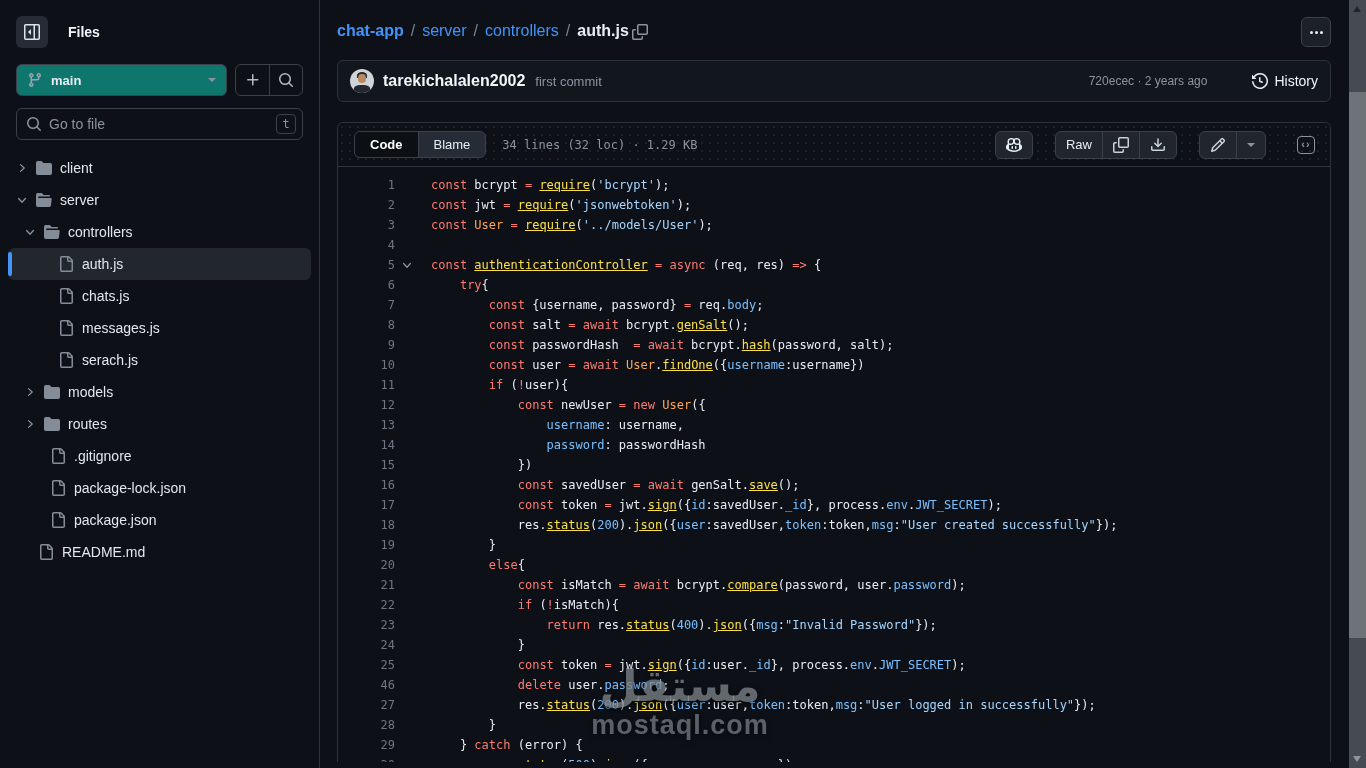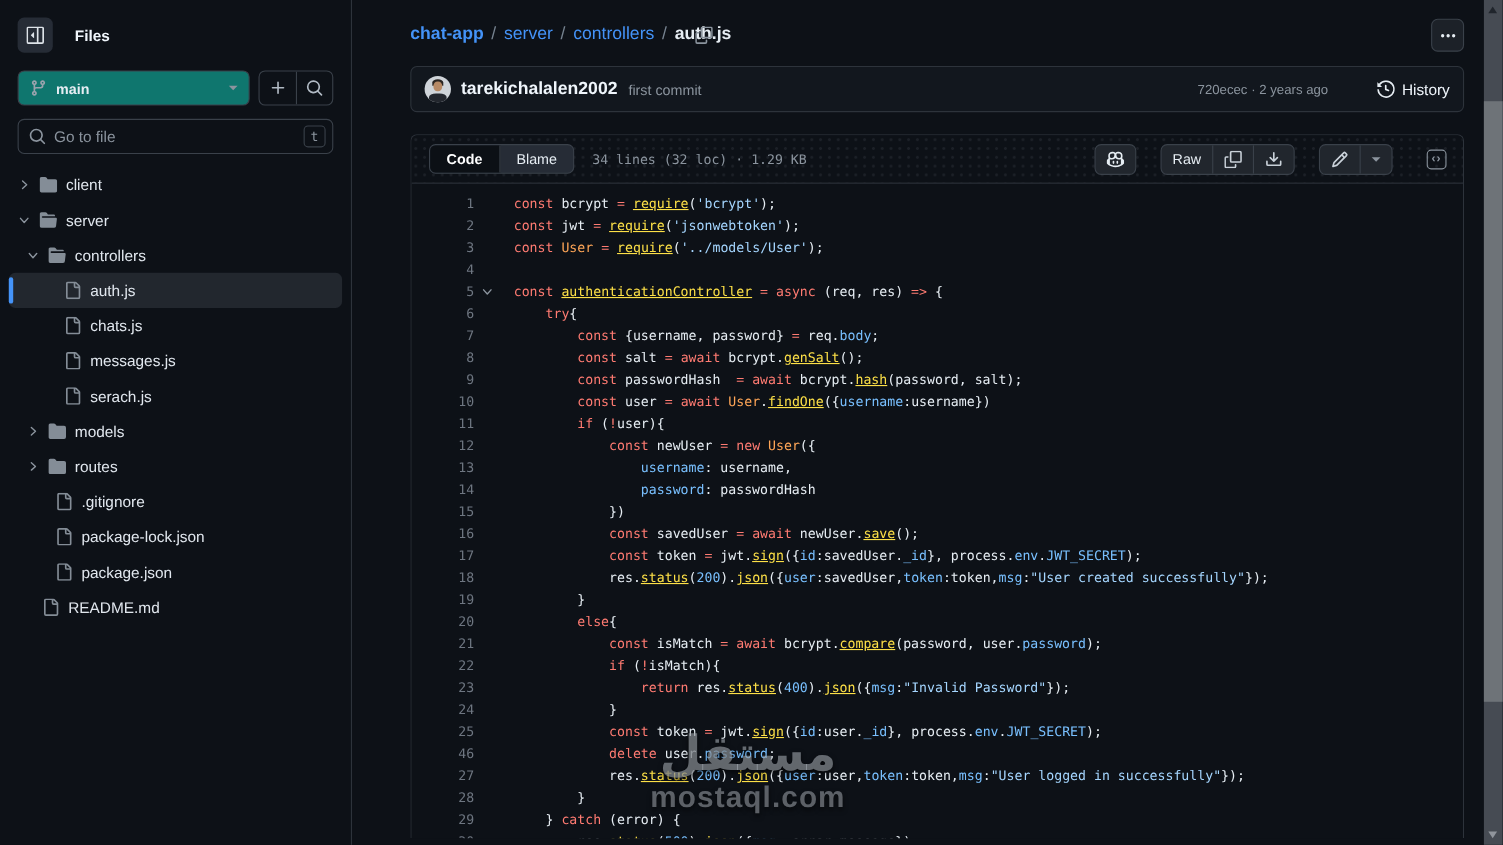--- a/index.html
+++ b/index.html
@@ -37,21 +37,21 @@
     border-radius:6px; cursor:pointer; }
   .tree-row.selected { background:#22272e; }
   .tree-row .accent { position:absolute; left:0; top:4px; width:4px; height:24px;
     border-radius:2px; background:#4493f8; }
   .tree-row .chev { width:16px; height:16px; margin-right:6px; display:flex;
     align-items:center; justify-content:center; flex:0 0 16px; }
   .tree-row .t-ic { width:16px; height:16px; margin-right:8px; flex:0 0 16px; }
   .tree-label { font-size:14px; color:#e1e7ee; white-space:nowrap; }
 
   
-  .main { position:absolute; left:321px; top:0; width:1028px; height:600px;padding-left:36px; }
+  .main { position:absolute; left:321px; top:0; width:1028px; height:600px; }
   .breadcrumb { margin:22px 18px 0 16px; font-size:16px; display:flex; align-items:center; }
   .bc-link, .bc-link-bold { color:#4493f8; text-decoration:none; cursor:pointer; }
   .bc-link-bold { font-weight:700; }
   .bc-current { color:#e6edf3; font-weight:700; }
   .bc-sep { color:#768390; margin:0 7px; }
   .bc-copy { margin-left:12px; background:none; border:none; cursor:pointer; }
   .kebab-btn { position:absolute; right:18px; top:17px; width:30px; height:30px;
     background:#1c2128; border:1px solid #3a414a; border-radius:6px; cursor:pointer;
     display:flex; align-items:center; justify-content:center; gap:2px; }
   .kebab-btn i { width:3px; height:3px; border-radius:50%; background:#e6edf3; display:block; }
@@ -477,21 +477,21 @@
           <span class="ct"><span class="td">                </span><span class="tc">password</span><span class="td">: passwordHash</span></span>
         </div>
         <div class="code-row">
           <span class="ln">15</span>
           <span class="fold"></span>
           <span class="ct"><span class="td">            })</span></span>
         </div>
         <div class="code-row">
           <span class="ln">16</span>
           <span class="fold"></span>
-          <span class="ct"><span class="td">            </span><span class="tk">const</span><span class="td"> savedUser </span><span class="tk">=</span><span class="td"> </span><span class="tk">await</span><span class="td"> newUser.</span><span class="tf">save</span><span class="td">();</span></span>
+          <span class="ct"><span class="td">            </span><span class="tk">const</span><span class="td"> savedUser </span><span class="tk">=</span><span class="td"> </span><span class="tk">await</span><span class="td"> genSalt.</span><span class="tf">save</span><span class="td">();</span></span>
         </div>
         <div class="code-row">
           <span class="ln">17</span>
           <span class="fold"></span>
           <span class="ct"><span class="td">            </span><span class="tk">const</span><span class="td"> token </span><span class="tk">=</span><span class="td"> jwt.</span><span class="tf">sign</span><span class="td">({</span><span class="tc">id</span><span class="td">:savedUser.</span><span class="tc">_id</span><span class="td">}, process.</span><span class="tc">env</span><span class="td">.</span><span class="tc">JWT_SECRET</span><span class="td">);</span></span>
         </div>
         <div class="code-row">
           <span class="ln">18</span>
           <span class="fold"></span>
           <span class="ct"><span class="td">            res.</span><span class="tf">status</span><span class="td">(</span><span class="tc">200</span><span class="td">).</span><span class="tf">json</span><span class="td">({</span><span class="tc">user</span><span class="td">:savedUser,</span><span class="tc">token</span><span class="td">:token,</span><span class="tc">msg</span><span class="td">:</span><span class="ts">"User created successfully"</span><span class="td">});</span></span>

